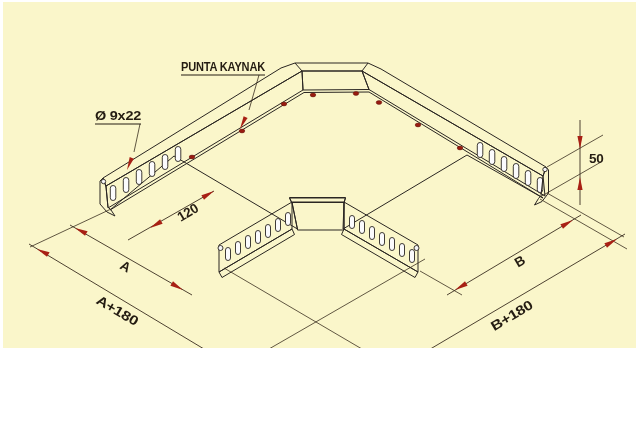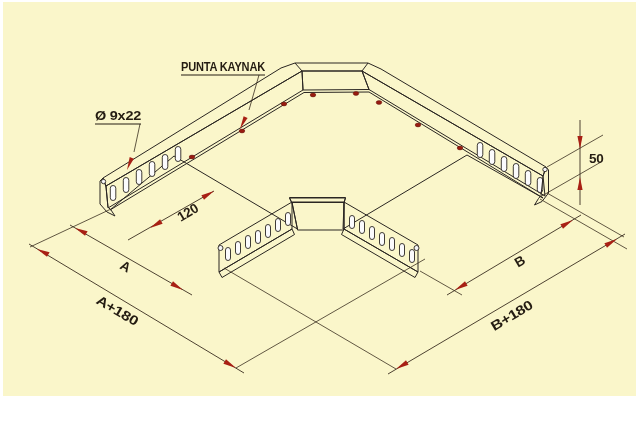--- a/index.html
+++ b/index.html
@@ -1,16 +1,16 @@
 <!DOCTYPE html>
 <html><head>
 <meta charset="utf-8">
 <style>
   html,body{margin:0;padding:0;background:#ffffff;}
-  .stage{position:relative;width:639px;height:396px;background:#ffffff;overflow:hidden;
+  .stage{position:relative;width:639px;height:348px;background:#ffffff;overflow:hidden;
          font-family:"Liberation Sans", sans-serif;}
   svg{position:absolute;left:0;top:0;}
   text{font-family:"Liberation Sans", sans-serif;font-weight:bold;fill:#241c12;}
   .dimtxt{font-size:13.5px;letter-spacing:-0.3px;}
   .callout{font-size:12.5px;letter-spacing:-0.2px;}
   .outline{stroke:#2a2622;stroke-width:1;fill:none;}
   .dimline{stroke:#3a2e20;stroke-width:0.9;fill:none;}
   .thin{stroke:#3a2e20;stroke-width:0.8;fill:none;}
 </style>
 </head>

